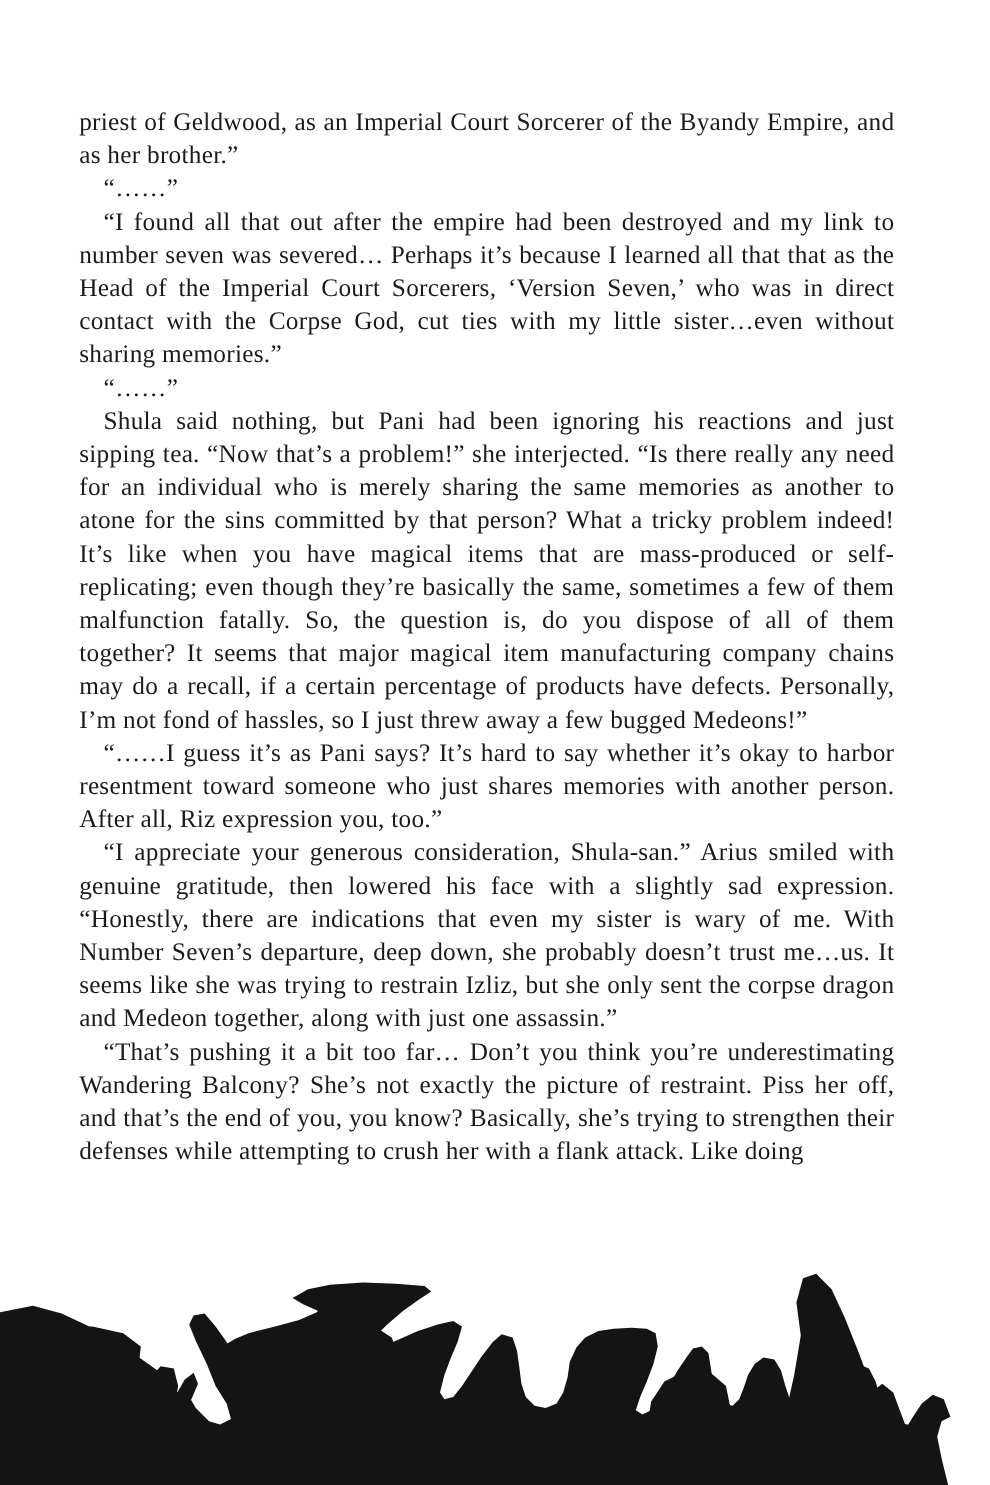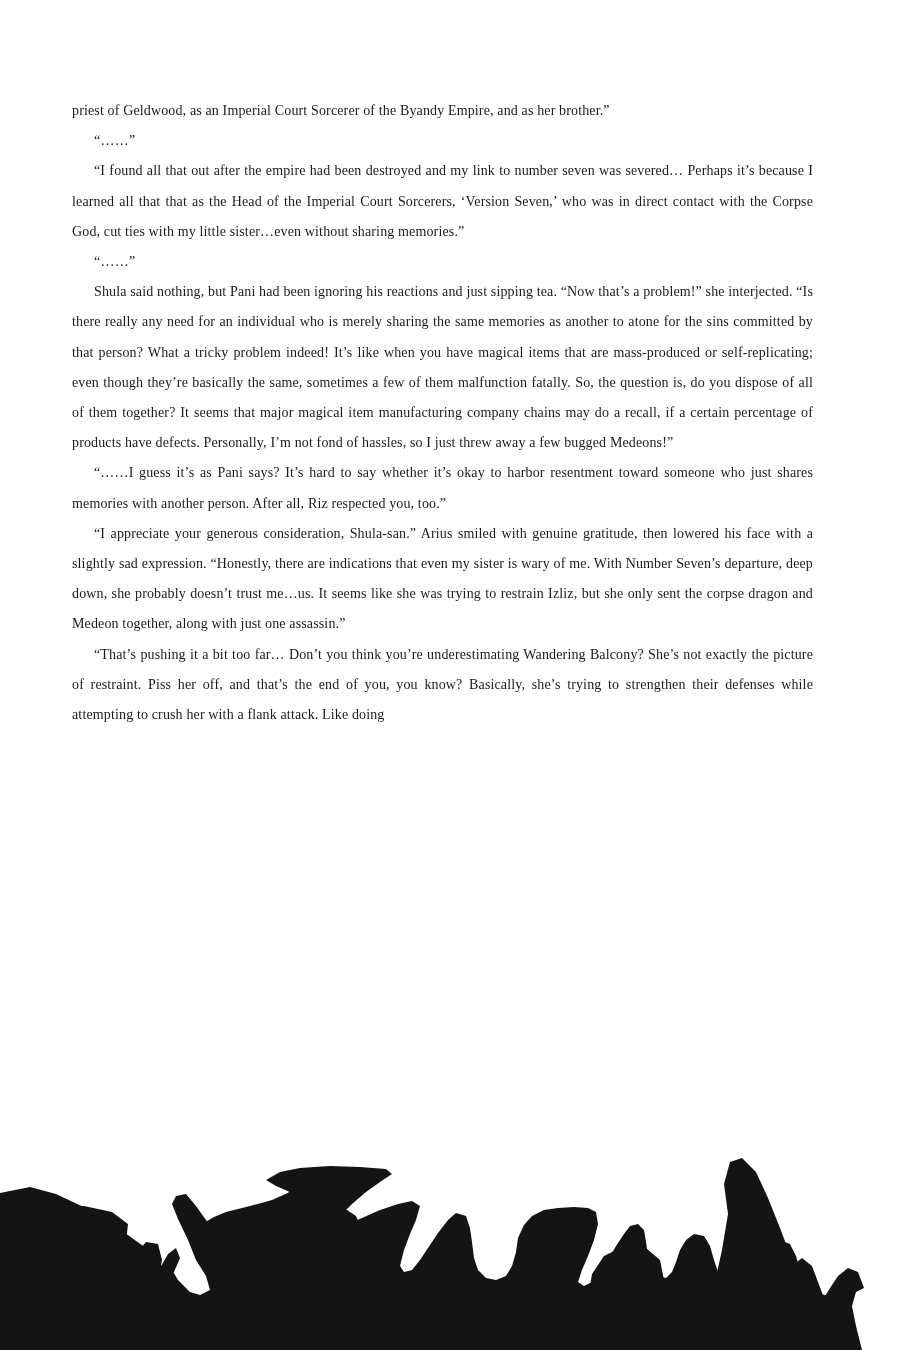--- a/index.html
+++ b/index.html
@@ -29,21 +29,21 @@
     top: 96px;
     width: 741px;
   }
 
   p.para {
     margin: 0;
     padding: 0;
     text-align: justify;
     text-justify: inter-word;
     text-indent: 22px;
-    font-size: 14px;
+    font-size: 23px;
     line-height: 30.2px;
     color: #1a1a1a;
     letter-spacing: 0.01em;
     -webkit-font-smoothing: antialiased;
   }
 
   p.para.no-indent {
     text-indent: 0;
   }
 
@@ -75,21 +75,21 @@
 <body>
 
 <div id="page">
 
   <div id="text-column">
     <p class="para no-indent">priest of Geldwood, as an Imperial Court Sorcerer of the Byandy Empire, and as her brother.”</p>
     <p class="para ellipsis-line">“……”</p>
     <p class="para">“I found all that out after the empire had been destroyed and my link to number seven was severed… Perhaps it’s because I learned all that that as the Head of the Imperial Court Sorcerers, ‘Version Seven,’ who was in direct contact with the Corpse God, cut ties with my little sister…even without sharing memories.”</p>
     <p class="para ellipsis-line">“……”</p>
     <p class="para">Shula said nothing, but Pani had been ignoring his reactions and just sipping tea. “Now that’s a problem!” she interjected. “Is there really any need for an individual who is merely sharing the same memories as another to atone for the sins committed by that person? What a tricky problem indeed! It’s like when you have magical items that are mass-produced or self-replicating; even though they’re basically the same, sometimes a few of them malfunction fatally. So, the question is, do you dispose of all of them together? It seems that major magical item manufacturing company chains may do a recall, if a certain percentage of products have defects. Personally, I’m not fond of hassles, so I just threw away a few bugged Medeons!”</p>
-    <p class="para">“……I guess it’s as Pani says? It’s hard to say whether it’s okay to harbor resentment toward someone who just shares memories with another person. After all, Riz respected you, too.”</p>
+    <p class="para">“……I guess it’s as Pani says? It’s hard to say whether it’s okay to harbor resentment toward someone who just shares memories with another person. After all, Riz expression you, too.”</p>
     <p class="para">“I appreciate your generous consideration, Shula-san.” Arius smiled with genuine gratitude, then lowered his face with a slightly sad expression. “Honestly, there are indications that even my sister is wary of me. With Number Seven’s departure, deep down, she probably doesn’t trust me…us. It seems like she was trying to restrain Izliz, but she only sent the corpse dragon and Medeon together, along with just one assassin.”</p>
     <p class="para">“That’s pushing it a bit too far… Don’t you think you’re underestimating Wandering Balcony? She’s not exactly the picture of restraint. Piss her off, and that’s the end of you, you know? Basically, she’s trying to strengthen their defenses while attempting to crush her with a flank attack. Like doing</p>
   </div>
 
   <div id="bottom-art">
     <svg viewBox="0 0 900 230" preserveAspectRatio="none" xmlns="http://www.w3.org/2000/svg">
 
       <path fill="#141414" d="
         M0,230 L0,73
         L30,67 L56,74 L90,90 L108,101

